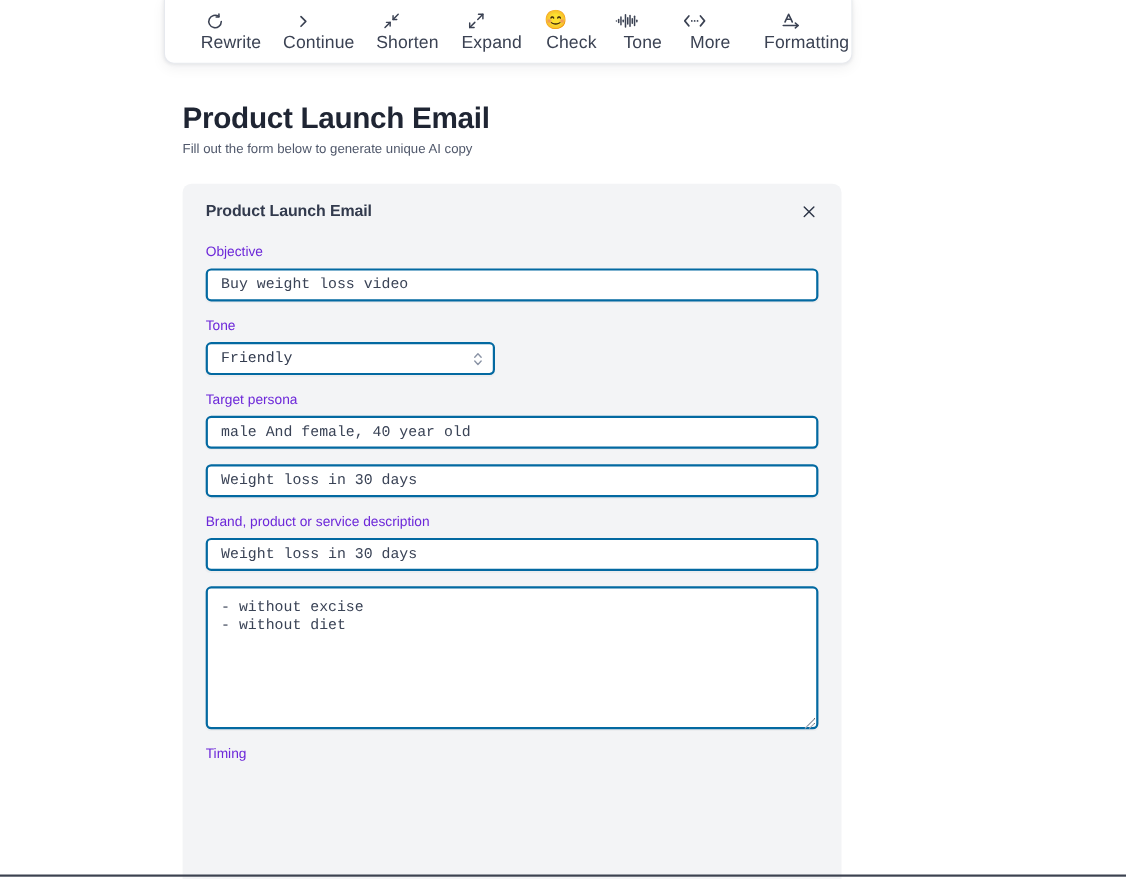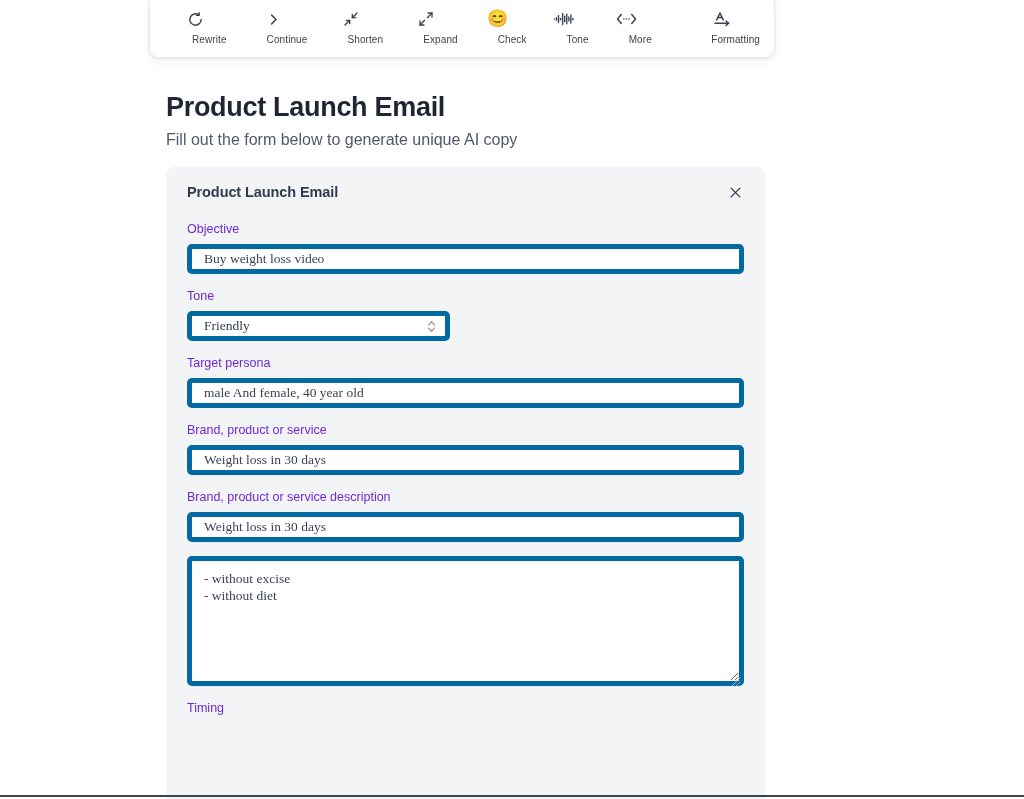--- a/index.html
+++ b/index.html
@@ -40,21 +40,21 @@
     user-select: none;
   }
   .tb-item .tb-icon {
     height: 20px;
     display: flex;
     align-items: center;
     justify-content: center;
     color: #3b4253;
   }
   .tb-item .tb-label {
-    font-size: 10px;
+    font-size: 16px;
     line-height: 13px;
     color: #3b4253;
     white-space: nowrap;
     letter-spacing: 0.1px;
     margin-left: 28px;
   }
   .tb-spacer { flex: 1 1 auto; min-width: 10px; }
   .tb-emoji { font-size: 17px; line-height: 20px; }
 
   
@@ -63,21 +63,21 @@
     left: 166px; top: 72px;
     font-size: 27px;
     line-height: 34px;
     font-weight: bold;
     color: #1f2533;
     letter-spacing: -0.3px;
   }
   .page-subtitle {
     position: absolute;
     left: 166px; top: 114px;
-    font-size: 16px;
+    font-size: 12px;
     line-height: 19px;
     color: #50586b;
   }
 
   
   .panel {
     position: absolute;
     left: 166px; top: 167px;
     width: 599px;
     height: 632px;
@@ -114,23 +114,23 @@
     line-height: 16px;
     color: #6d28d9;
     margin-bottom: 7px;
   }
   .field-input,
   .field-textarea,
   .field-select {
     display: block;
     width: 100%;
     background: #ffffff;
-    border: 5px solid #0369a1;
+    border: 2px solid #0369a1;
     border-radius: 5px;
-    font-family: Liberation Serif, serif;
+    font-family: Liberation Mono, monospace;
     font-size: 13.5px;
     color: #3a4356;
     padding: 0 12px;
     height: 30px;
     outline: none;
     box-shadow: 0 1px 1px rgba(16,24,40,0.03);
   }
   .field-select {
     width: 263px;
     position: relative;
@@ -301,21 +301,20 @@
         </span>
       </div>
     </div>
 
     <div class="field">
       <label class="field-label">Target persona</label>
       <input class="field-input" type="text" value="male And female, 40 year old" style="">
     </div>
 
     <div class="field">
-      <label class="field-label">Brand, product or service</label>
       <input class="field-input" type="text" value="Weight loss in 30 days" style="">
     </div>
 
     <div class="field">
       <label class="field-label">Brand, product or service description</label>
       <input class="field-input" type="text" value="Weight loss in 30 days" style="">
     </div>
 
     <div class="field">
       <div class="ta-wrap">

